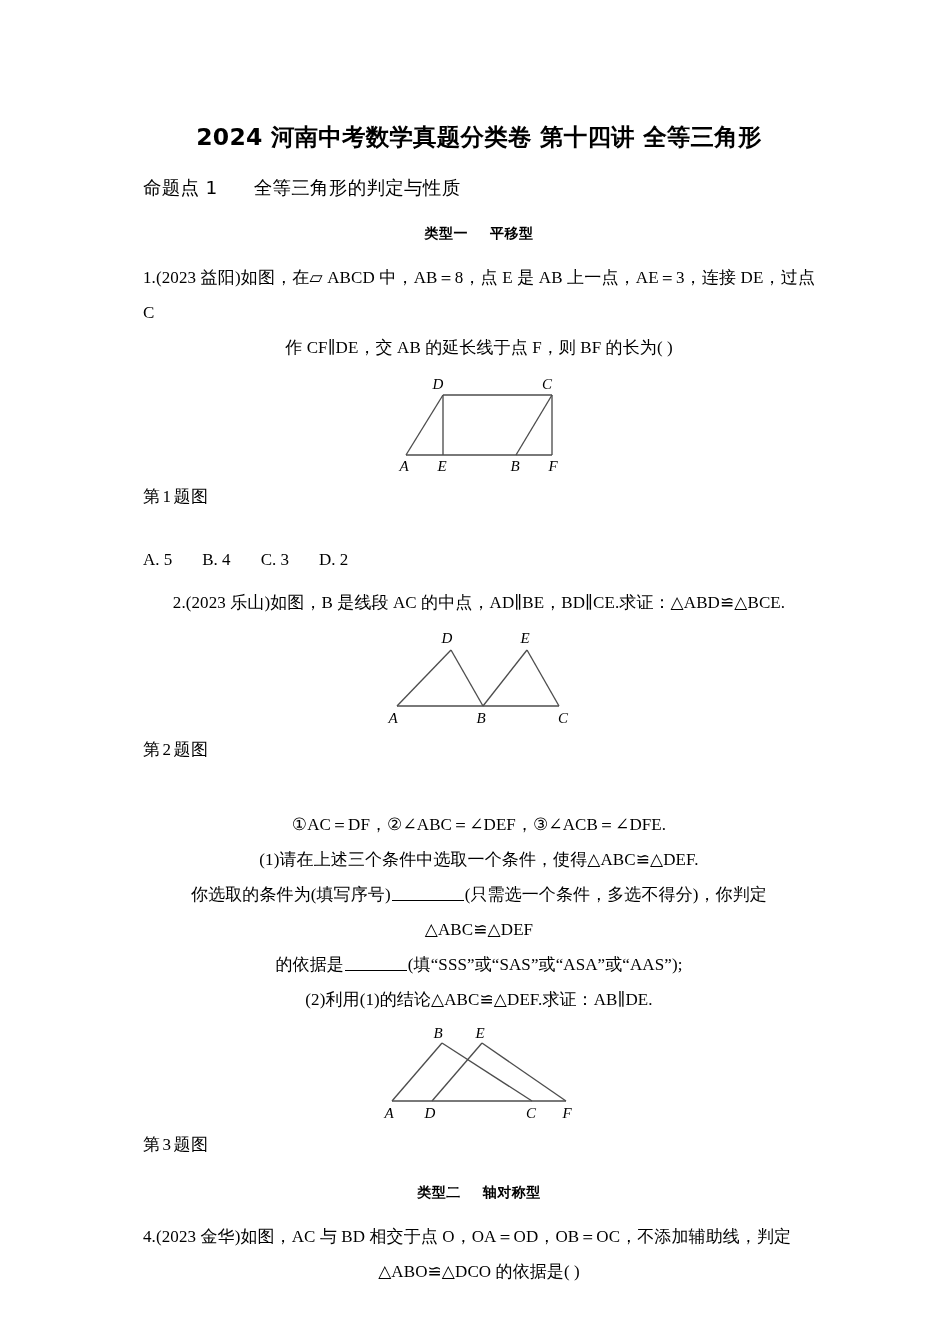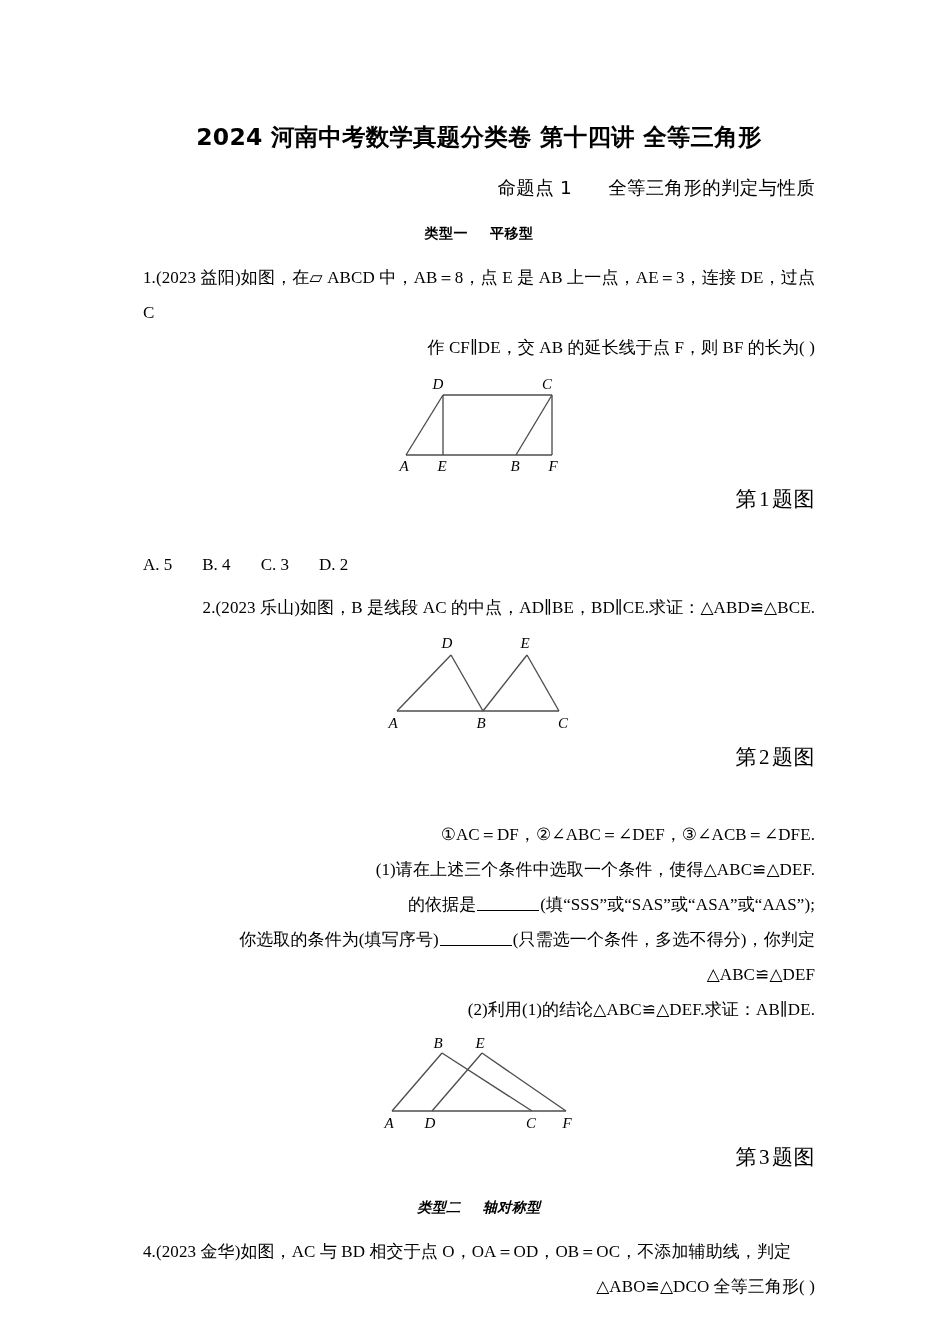--- a/index.html
+++ b/index.html
@@ -42,21 +42,20 @@
   }
 
   
   .section-head {
     font-family: "DejaVu Sans", "Liberation Sans", sans-serif;
     font-size: 18.5px;
     font-weight: normal;
     margin: 0;
     padding-top: 24px;
     letter-spacing: 0.3px;
-    text-align: right;
   }
   .section-head .sp { display: inline-block; width: 36px; }
 
   
   .type-head {
     font-family: "DejaVu Sans", "Liberation Sans", sans-serif;
     font-size: 14px;
     font-weight: bold;
     text-align: center;
     margin: 0;
@@ -64,21 +63,21 @@
     letter-spacing: 0.5px;
   }
   .type-head .sp { display: inline-block; width: 22px; }
 
   
   .q-block { padding-top: 17px; }
   .q-line {
     font-size: 17px;
     line-height: 35px;
     margin: 0;
-    text-align: right;
+    text-align: center;
     letter-spacing: 0.1px;
   }
   .q-line.justified {
     text-align: justify;
     text-align-last: left;
   }
   .blank-line {
     display: inline-block;
     border-bottom: 1.3px solid #000;
     width: 72px;
@@ -98,22 +97,22 @@
 
   
   .figure {
     width: 100%;
     text-align: center;
     padding-top: 12px;
   }
   .figure svg { display: inline-block; }
   .fig-caption {
     font-family: "DejaVu Sans", "Liberation Sans", serif;
-    font-size: 21px;
-    text-align: right;
+    font-size: 17px;
+    text-align: left;
     padding-top: 6px;
     letter-spacing: 0.5px;
   }
   .fig-caption .num {
     font-family: "Liberation Serif", "DejaVu Serif", serif;
     padding: 0 2px;
   }
   svg text {
     font-family: "Liberation Serif", "DejaVu Serif", serif;
     font-style: italic;
@@ -190,22 +189,22 @@
         </svg>
         <div class="fig-caption"><span>第</span><span class="num">2</span><span>题图</span></div>
       </div>
     </div>
 
     <div class="spacer-lg"></div>
 
     <div class="q-block" style="padding-top:0;">
       <p class="q-line">①AC＝DF，②∠ABC＝∠DEF，③∠ACB＝∠DFE.</p>
       <p class="q-line">(1)请在上述三个条件中选取一个条件，使得△ABC≌△DEF.</p>
+      <p class="q-line"><span>你选取的条件为(填写序号)</span><span class="blank-line"></span><span>(只需选一个条件，多选不得分)，你判定△ABC≌△DEF</span></p>
       <p class="q-line"><span>的依据是</span><span class="blank-line short"></span><span>(填“SSS”或“SAS”或“ASA”或“AAS”);</span></p>
-      <p class="q-line"><span>你选取的条件为(填写序号)</span><span class="blank-line"></span><span>(只需选一个条件，多选不得分)，你判定△ABC≌△DEF</span></p>
       <p class="q-line">(2)利用(1)的结论△ABC≌△DEF.求证：AB∥DE.</p>
 
       <div class="figure" style="padding-top:10px;">
         <svg width="206" height="96" viewBox="0 0 206 96">
 
           <line x1="16" y1="74" x2="190" y2="74"></line>
           <line x1="16" y1="74" x2="66" y2="16"></line>
           <line x1="66" y1="16" x2="156" y2="74"></line>
           <line x1="56" y1="74" x2="106" y2="16"></line>
           <line x1="106" y1="16" x2="190" y2="74"></line>
@@ -213,23 +212,23 @@
           <text x="104" y="11" text-anchor="middle">E</text>
           <text x="13" y="91" text-anchor="middle">A</text>
           <text x="54" y="91" text-anchor="middle">D</text>
           <text x="155" y="91" text-anchor="middle">C</text>
           <text x="191" y="91" text-anchor="middle">F</text>
         </svg>
         <div class="fig-caption"><span>第</span><span class="num">3</span><span>题图</span></div>
       </div>
     </div>
 
-    <div class="type-head" style="padding-top:28px;font-style:italic;">
+    <div class="type-head" style="padding-top:28px;">
       <span>类型二</span><span class="sp"></span><span>轴对称型</span>
     </div>
 
     <div class="q-block">
       <p class="q-line justified">4.(2023 金华)如图，AC 与 BD 相交于点 O，OA＝OD，OB＝OC，不添加辅助线，判定</p>
-      <p class="q-line">△ABO≌△DCO 全等三角形(        )</p>
+      <p class="q-line">△ABO≌△DCO 的依据是(        )</p>
     </div>
 
   </div>
 </div>
 
 </body></html>

